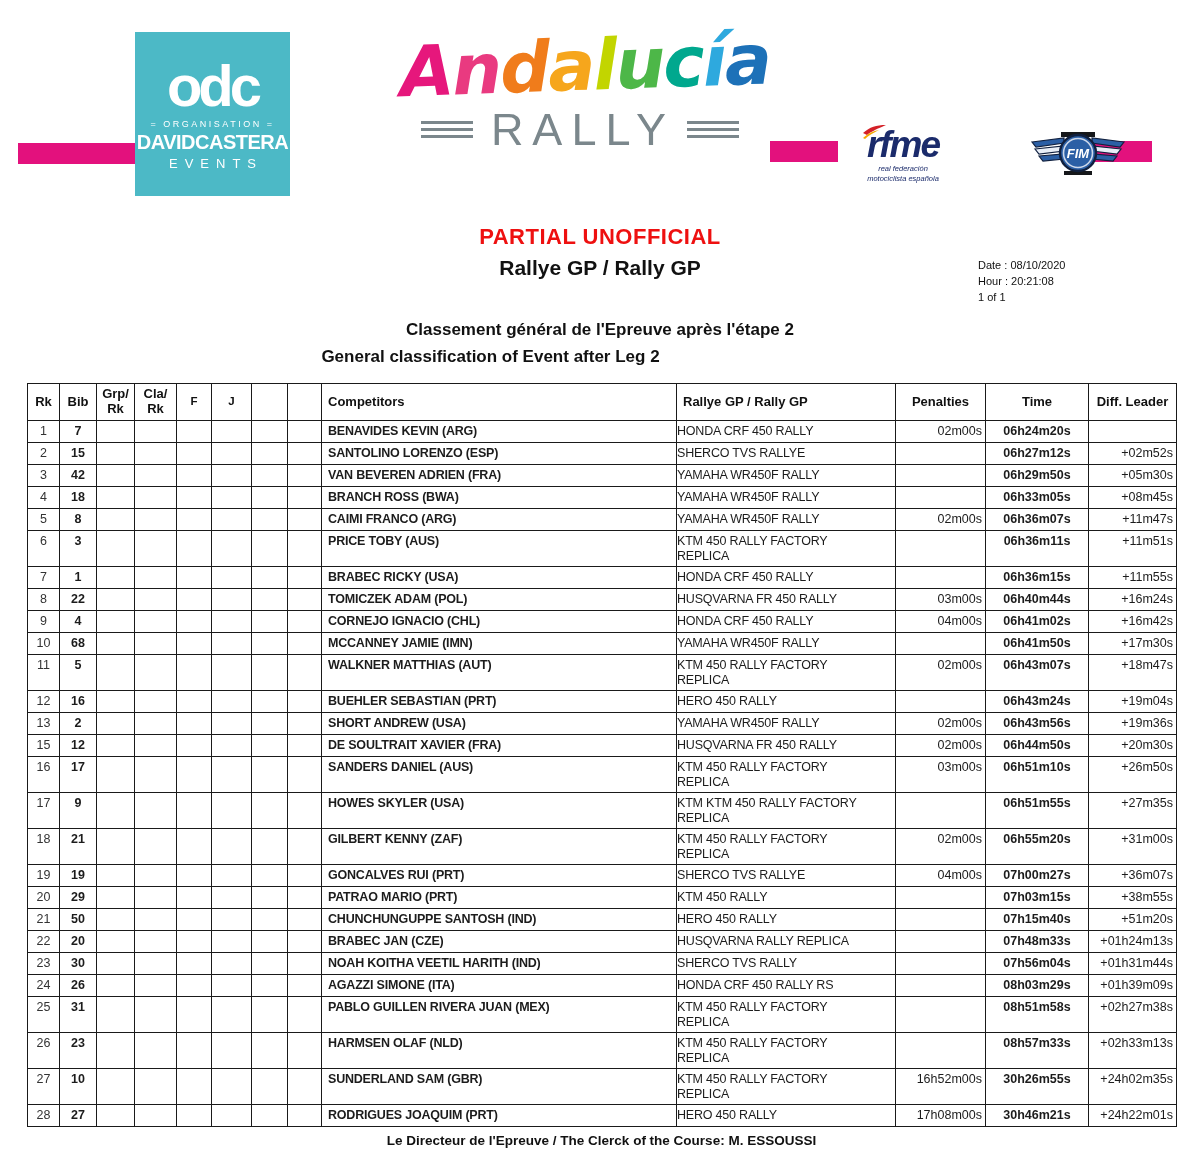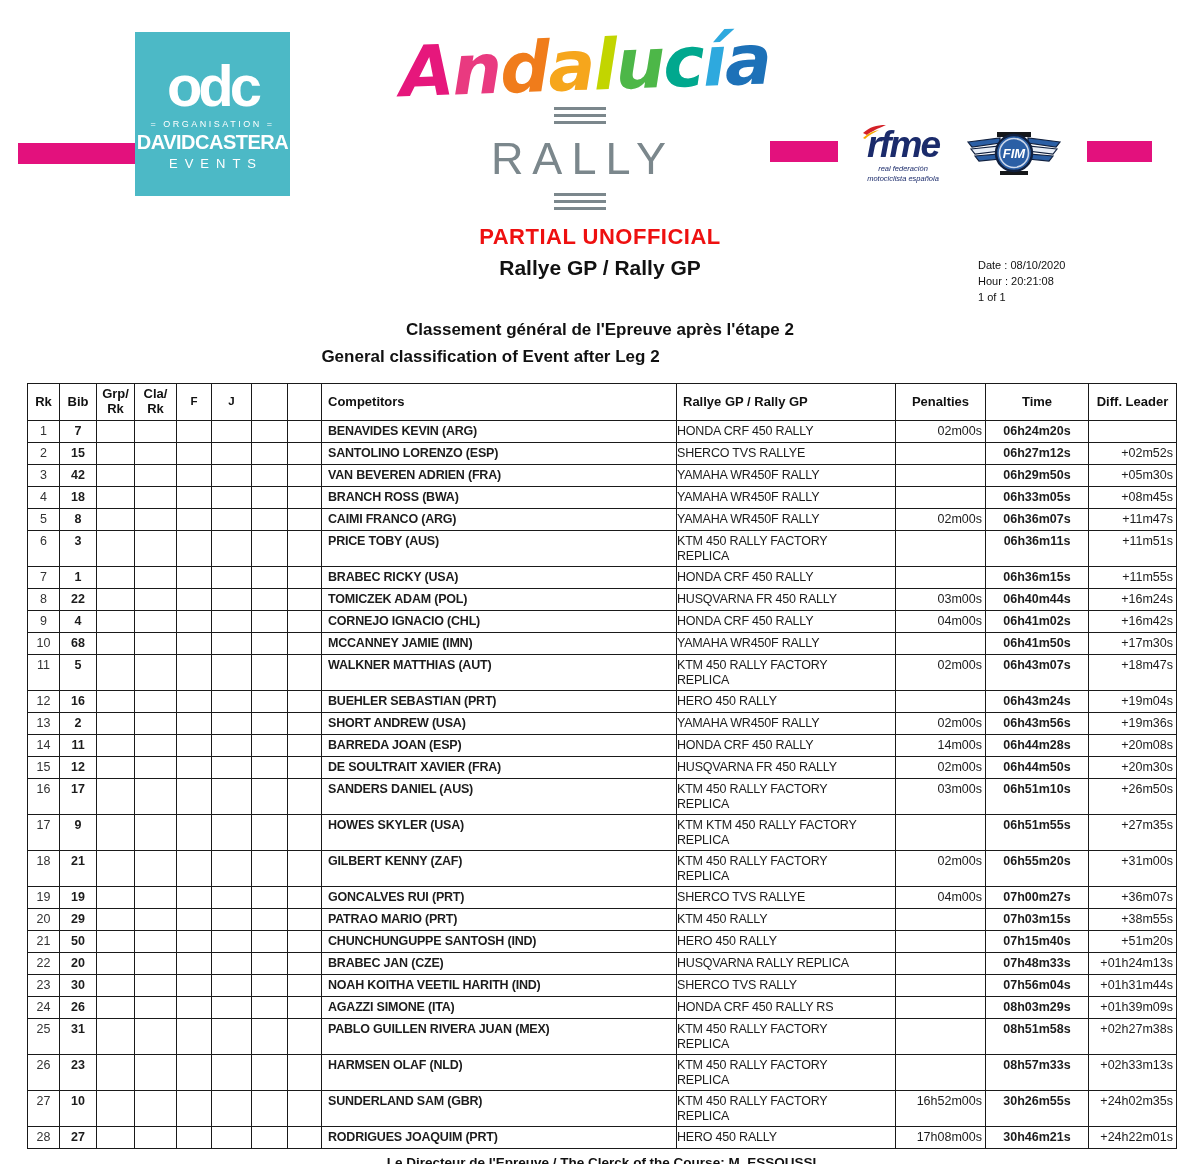--- a/index.html
+++ b/index.html
@@ -15,32 +15,32 @@
   .odc-box { position:absolute; left:135px; top:32px; width:155px; height:164px;
     color:#fff; display:flex; flex-direction:column; align-items:center; justify-content:center; }
   .odc-mono { font-weight:bold; font-size:58px; letter-spacing:-4px; line-height:1; margin-bottom:4px; }
   .odc-org  { font-size:9px; letter-spacing:2.5px; margin-bottom:2px; white-space:nowrap; }
   .odc-name { font-weight:bold; font-size:20px; letter-spacing:-0.5px; line-height:1.1; }
   .odc-events { font-size:13px; letter-spacing:7px; margin-top:3px; padding-left:7px; }
 
   .andalucia { position:absolute; left:400px; top:26px; width:360px; text-align:center; }
   .and-script { font-family:"DejaVu Sans", sans-serif; font-style:italic; font-weight:bold;
     font-size:70px; line-height:1.15; letter-spacing:-2px; transform:rotate(-2deg); }
-  .and-rally-row { display:flex; align-items:center; justify-content:center; gap:12px; margin-top:0px;flex-direction:column; }
+  .and-rally-row { display:flex; align-items:center; justify-content:center; gap:12px; margin-top:0px; }
   .tri-lines { width:52px; height:17px;
     background:repeating-linear-gradient(to bottom, #7b878c 0 3px, transparent 3px 7px); }
   .and-rally { font-size:45px; letter-spacing:9px; font-weight:400; line-height:1; padding-left:6px; }
 
   .rfme { position:absolute; left:843px; top:126px; width:120px; text-align:center; }
   .rfme-row { position:relative; display:inline-block; }
   .rfme-flame { position:absolute; left:-6px; top:-2px; }
   .rfme-name { font-style:italic; font-weight:bold; font-size:37px; line-height:1; letter-spacing:-2px; }
   .rfme-sub { font-style:italic; font-size:7.5px; line-height:1.3; margin-top:1px; }
 
-  .fim { position:absolute; left:964px; top:128px; }
+  .fim { position:absolute; left:1028px; top:128px; }
 
   
   .status-line { position:absolute; left:0; top:224px; width:1200px; text-align:center;
     font-weight:bold; font-size:22px; letter-spacing:0.5px; }
   .category-line { position:absolute; left:0; top:256px; width:1200px; text-align:center;
     font-weight:bold; font-size:21px; color:#111; }
   .meta-block { position:absolute; left:978px; top:258px; font-size:11px; color:#111; line-height:1.45; }
   .title-fr { position:absolute; left:0; top:320px; width:1200px; text-align:center; font-weight:bold; font-size:17px; color:#111; }
   .title-en { position:absolute; left:0; top:347px; width:981px; text-align:center; font-weight:bold; font-size:17px; color:#111; }
 
@@ -381,37 +381,20 @@
             <td class="col-e2"></td>
             <td class="col-comp">SHORT ANDREW (USA)</td>
             <td class="col-bike">
               <div class="bike-inner">YAMAHA WR450F RALLY</div>
             </td>
             <td class="col-pen">02m00s</td>
             <td class="col-time">06h43m56s</td>
             <td class="col-diff">+19m36s</td>
           </tr>
           <tr>
-            <td class="col-rk">14</td>
-            <td class="col-bib">11</td>
-            <td class="col-grp"></td>
-            <td class="col-cla"></td>
-            <td class="col-f"></td>
-            <td class="col-j"></td>
-            <td class="col-e1"></td>
-            <td class="col-e2"></td>
-            <td class="col-comp">BARREDA JOAN (ESP)</td>
-            <td class="col-bike">
-              <div class="bike-inner">HONDA CRF 450 RALLY</div>
-            </td>
-            <td class="col-pen">14m00s</td>
-            <td class="col-time">06h44m28s</td>
-            <td class="col-diff">+20m08s</td>
-          </tr>
-          <tr>
             <td class="col-rk">15</td>
             <td class="col-bib">12</td>
             <td class="col-grp"></td>
             <td class="col-cla"></td>
             <td class="col-f"></td>
             <td class="col-j"></td>
             <td class="col-e1"></td>
             <td class="col-e2"></td>
             <td class="col-comp">DE SOULTRAIT XAVIER (FRA)</td>
             <td class="col-bike">

